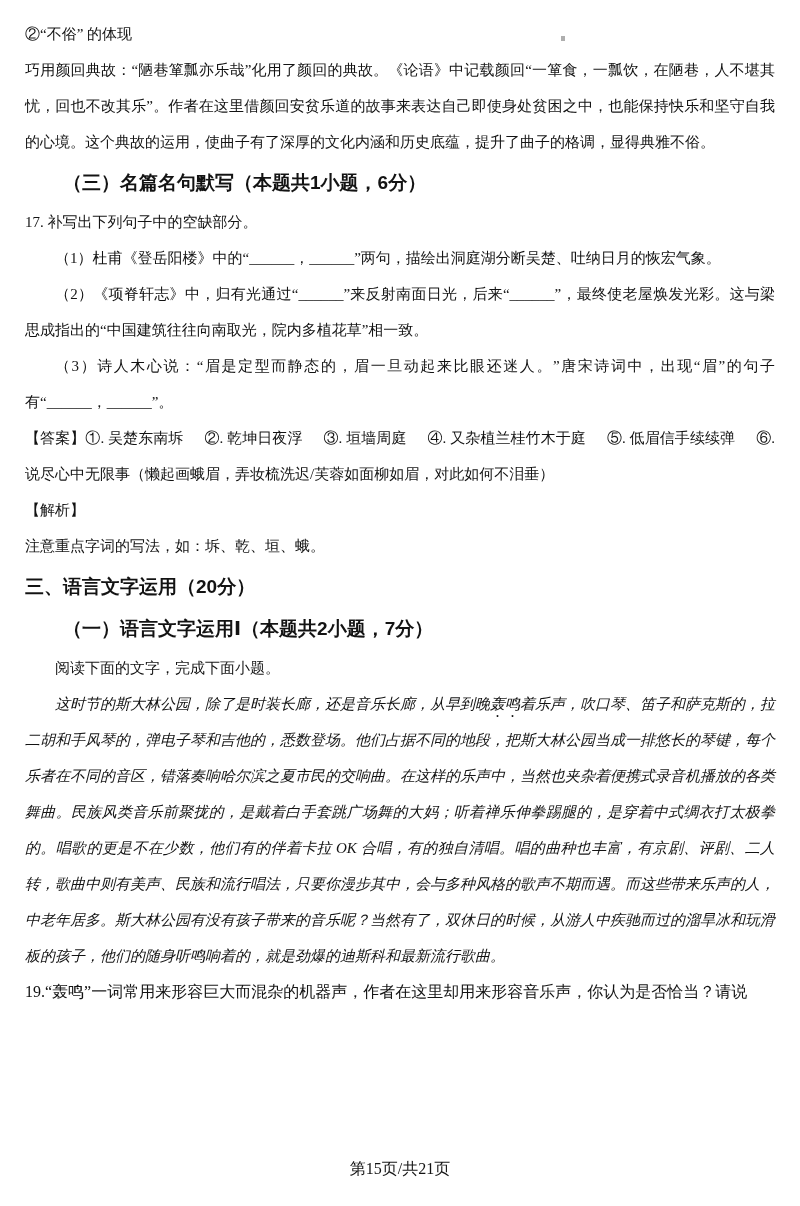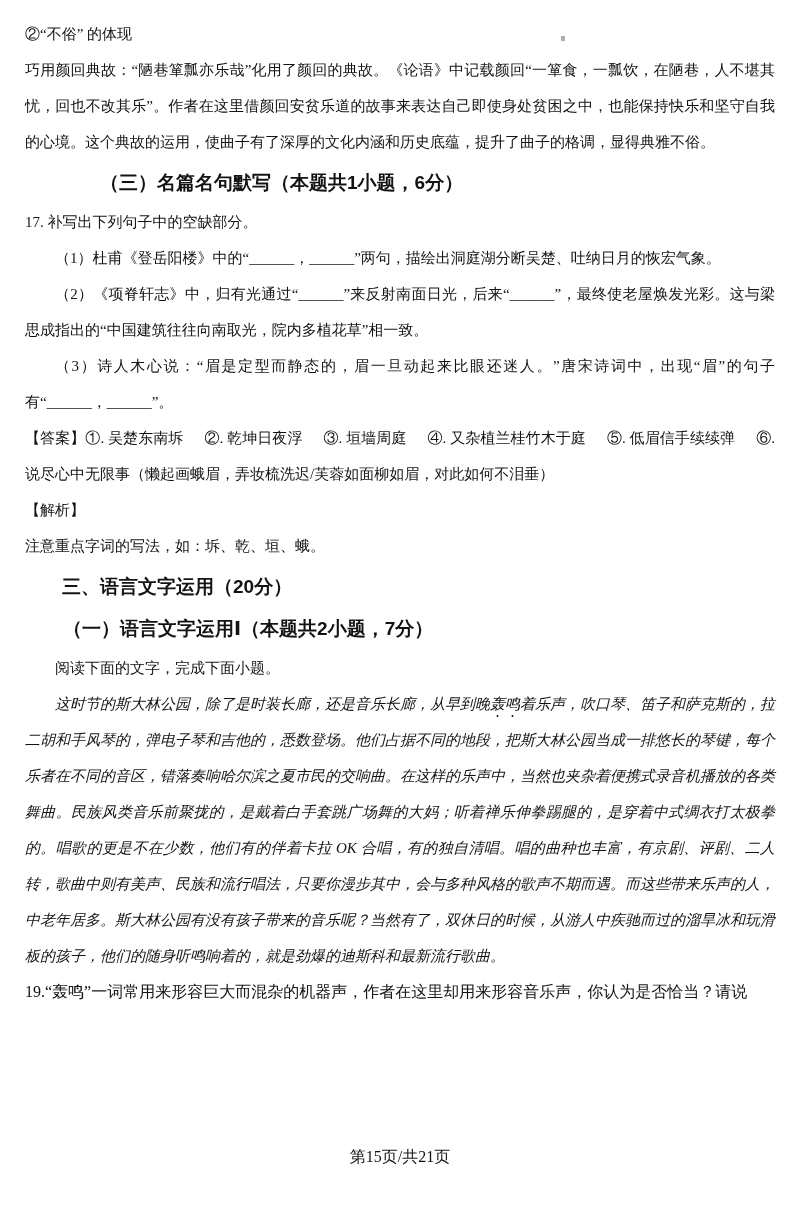--- a/index.html
+++ b/index.html
@@ -19,39 +19,39 @@
   p { margin: 0; font-size: 15px; line-height: 36px; text-align: justify; }
   .indent { text-indent: 2em; }
   .heading {
     font-family: "Liberation Sans", "DejaVu Sans", sans-serif;
     font-weight: bold;
     font-size: 19px;
     line-height: 42px;
     text-align: left;
   }
   .heading-indent { text-indent: 2em; }
-  .mt2 { margin-top: 2px; margin-left: 37px; }
+  .mt2 { margin-top: 2px; }
   .kaiti { font-style: italic; }   
   .emph-dots {
     -webkit-text-emphasis: filled dot;
     -webkit-text-emphasis-position: under right;
     text-emphasis: filled dot;
     text-emphasis-position: under right;
   }
   .wavy {
     text-decoration-style: wavy;
     text-decoration-thickness: 1px;
     text-underline-offset: 5px;
   }
   .attribution { text-align: right; }
   .q18-line { white-space: nowrap; font-size: 16px; }
   .footer {
     position: absolute;
     left: 0; right: 0;
-    bottom: 38px;
+    bottom: 26px;
     text-align: center;
     font-size: 16px;
     line-height: 22px;
   }
   .answer-item { margin-right: 1.4em; }
   .answer-item:last-child { margin-right: 0; }
   .scan-dot {
     position: absolute;
     left: 561px; top: 36px;
     width: 4px; height: 5px;

